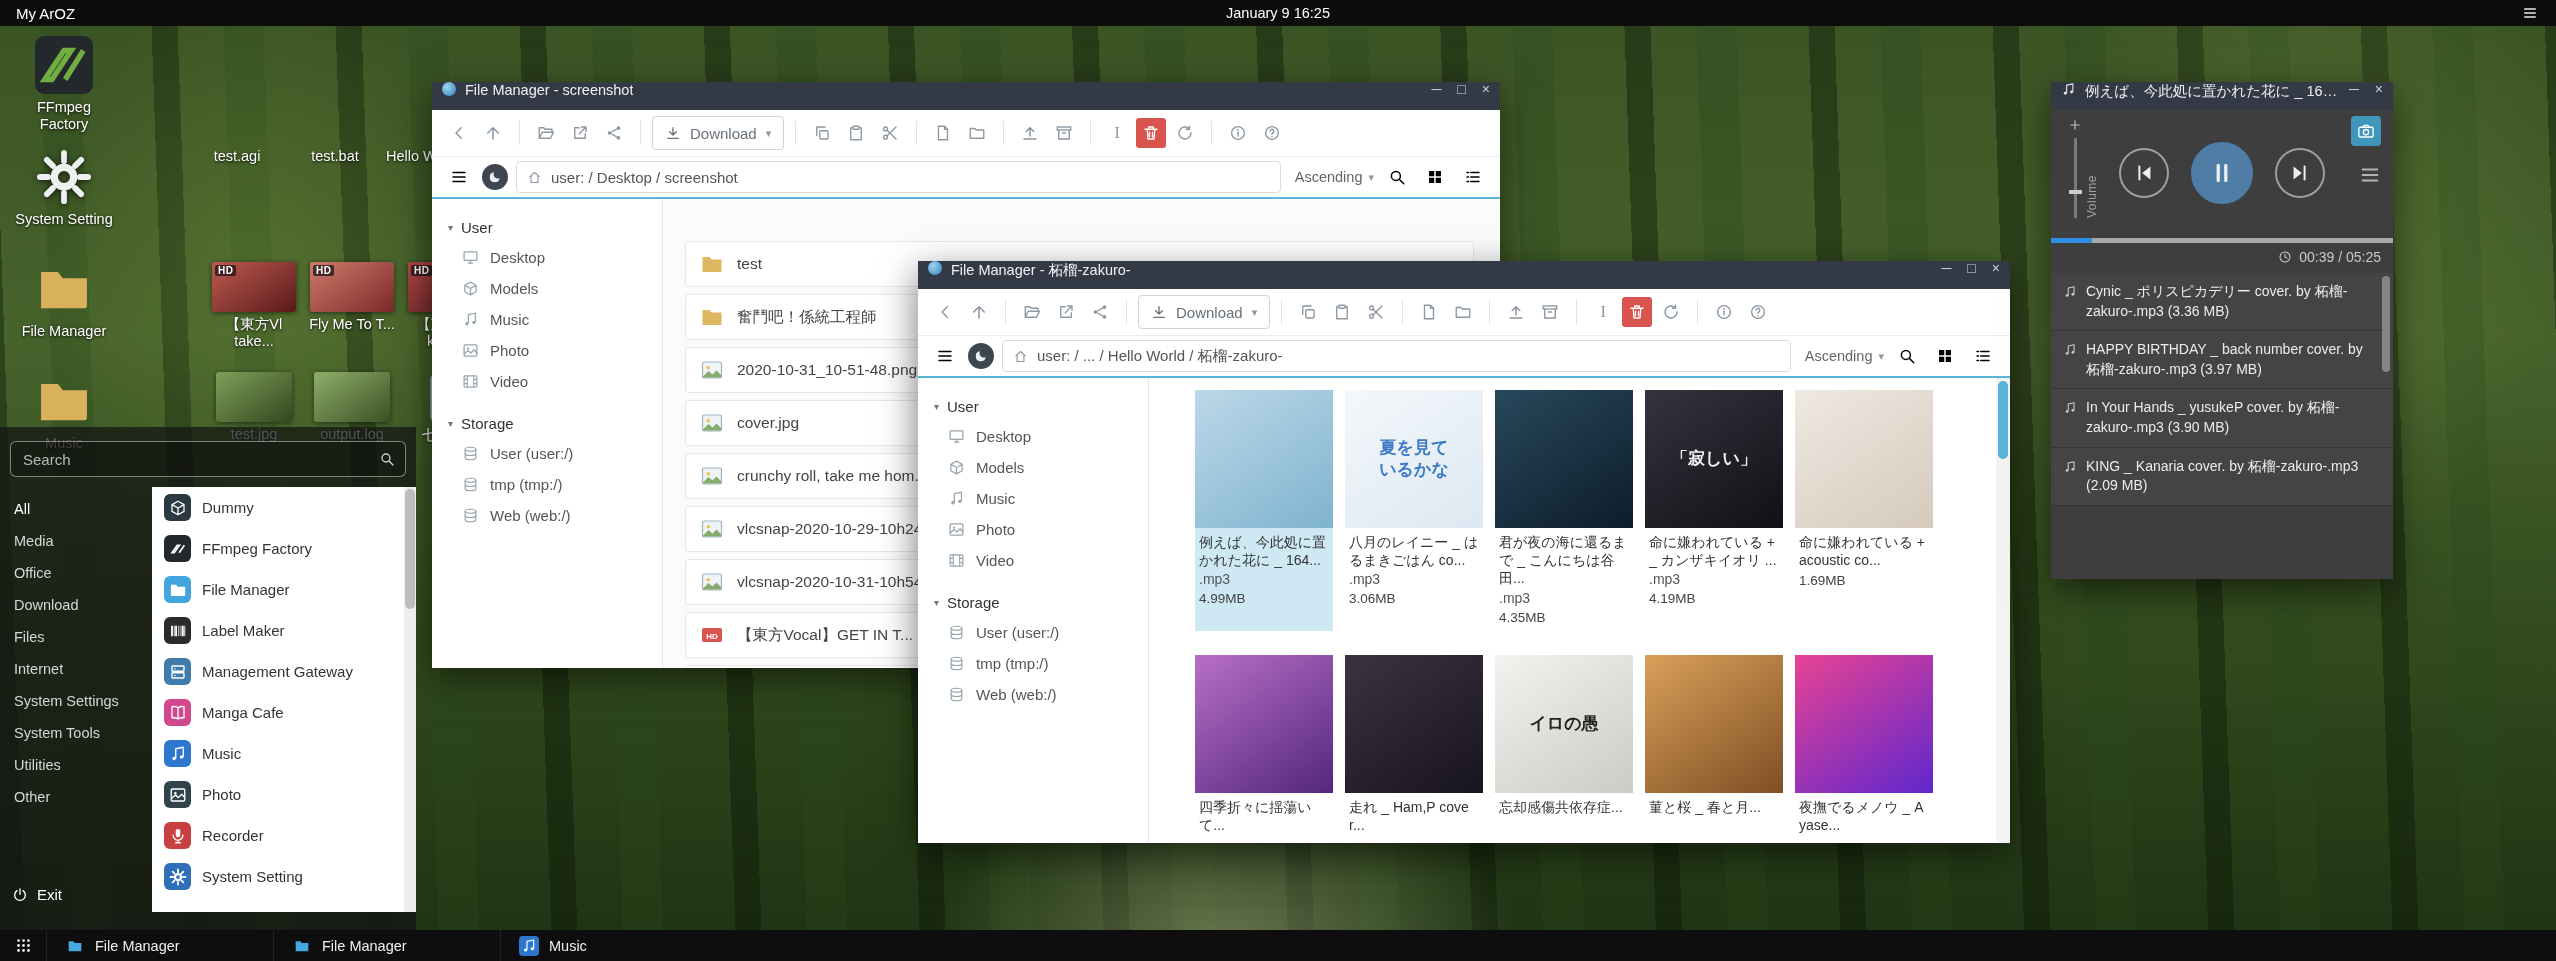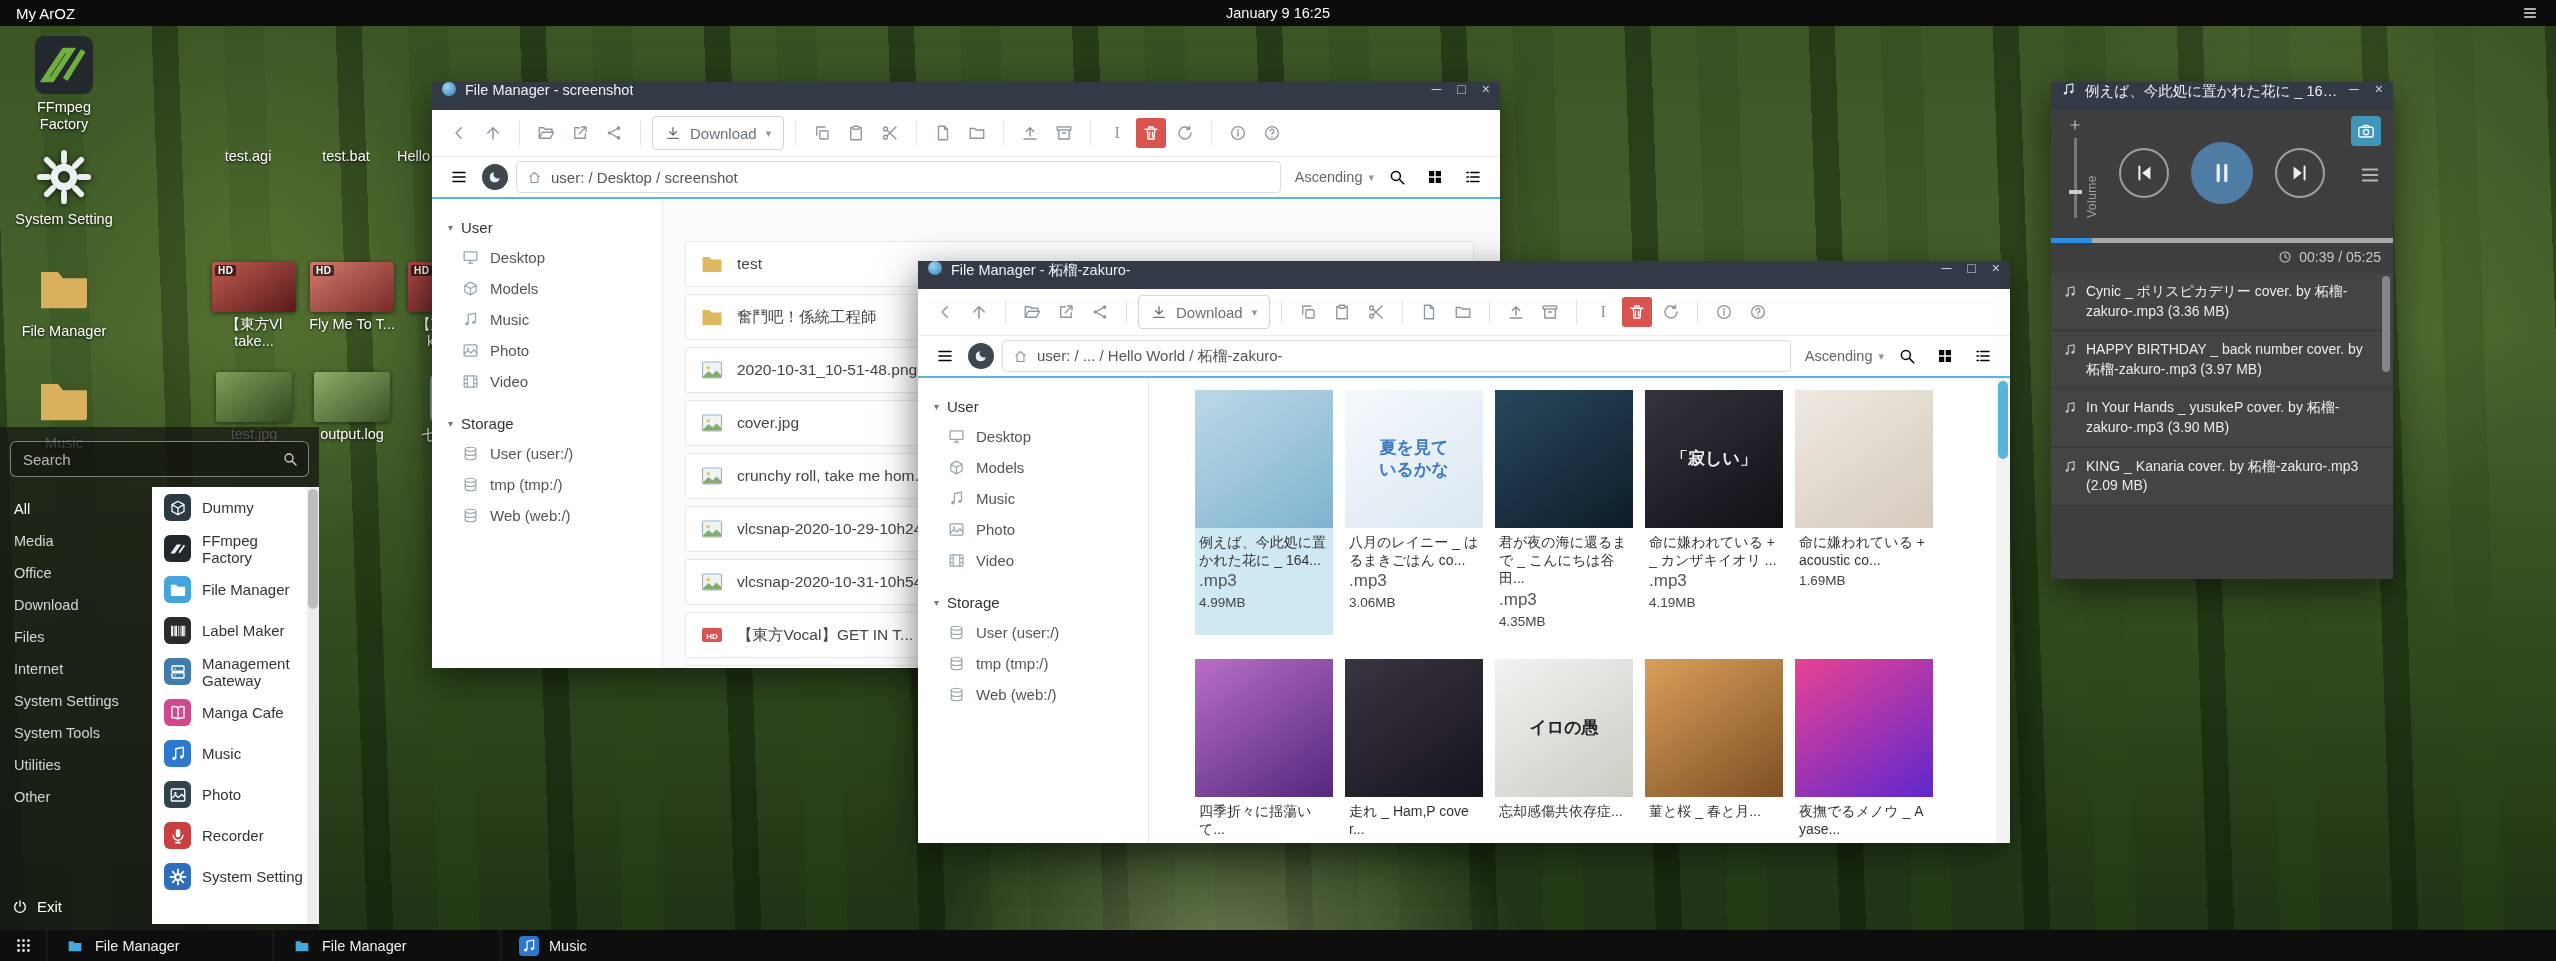--- a/index.html
+++ b/index.html
@@ -21,36 +21,36 @@
   .topbar .menu-btn{margin-left:auto;width:20px;height:16px;color:#e8e8e8;cursor:pointer;}
 
   
   .dt-col{position:absolute;left:8px;top:36px;width:112px;display:flex;flex-direction:column;}
   .dt-item{height:112px;display:flex;flex-direction:column;align-items:center;}
   .dt-ic{width:58px;height:58px;margin-bottom:5px;}
   .dt-ic[data-name="gear-icon"]{color:#ecf0f1;filter:drop-shadow(0 1px 3px rgba(0,0,0,.7));}
   .dt-label{color:#fff;font-size:14.5px;text-align:center;line-height:1.15;max-width:104px;
     text-shadow:0 1px 3px rgba(0,0,0,.95);}
   .dt-row{position:absolute;display:grid;grid-template-columns:repeat(4,98px);}
-  #dt-docs{left:199px;top:148px;}
+  #dt-docs{left:188px;top:148px;}
   #dt-videos{left:205px;top:262px;}
   #dt-media{left:205px;top:372px;}
   .dt-file{display:flex;flex-direction:column;align-items:center;width:98px;}
   .dt-file .fic{width:52px;height:52px;margin-bottom:3px;}
   .vthumb{width:84px;height:50px;border-radius:3px;position:relative;margin-bottom:4px;
     box-shadow:0 1px 5px rgba(0,0,0,.55);}
   .mthumb{width:76px;height:50px;border-radius:3px;position:relative;margin-bottom:4px;
     box-shadow:0 1px 5px rgba(0,0,0,.55);}
   .hd-badge{position:absolute;top:3px;left:3px;background:rgba(15,15,15,.7);color:#fff;
     font-size:10px;font-weight:bold;padding:0 3px;border-radius:2px;letter-spacing:.5px;}
   .clamp2{display:-webkit-box;-webkit-line-clamp:2;-webkit-box-orient:vertical;overflow:hidden;}
 
   
-  .startmenu{position:absolute;left:0;top:427px;width:319px;bottom:31px;z-index:20;
-    background:rgba(20,22,20,.74);padding:8px 0 0 0;}
+  .startmenu{position:absolute;left:0;top:427px;width:416px;bottom:31px;z-index:20;
+    background:rgba(20,22,20,.74);padding:8px 0 12px 0;}
   .sm-search{position:relative;margin:6px 10px 10px 10px;height:34px;border:1px solid rgba(255,255,255,.45);
     border-radius:6px;background:rgba(0,0,0,.25);display:flex;align-items:center;}
   .sm-search input{flex:1;background:transparent;border:0;outline:none;color:#e8e8e8;
     font-size:15px;padding:0 34px 0 12px;font-family:inherit;}
   .sm-search input::placeholder{color:#b9b9b9;}
   .sm-search .s-ic{position:absolute;right:10px;width:16px;height:16px;color:#cfcfcf;}
   .sm-body{display:flex;height:calc(100% - 58px);}
   .sm-cats{width:152px;position:relative;padding-top:6px;}
   .sm-cat{height:32px;display:flex;align-items:center;padding:0 14px;color:#d6d6d6;
     font-size:14.5px;cursor:pointer;}
@@ -124,21 +124,21 @@
   .tiles-wrap{flex:1;position:relative;overflow:hidden;background:#fff;}
   .tiles{display:flex;flex-wrap:wrap;gap:24px 12px;align-content:flex-start;
     padding:12px 30px 0 46px;}
   .tile{width:138px;cursor:pointer;padding-bottom:6px;}
   .tile.on{background:#cfe9f4;}
   .tile-art{width:138px;height:138px;background:#dfe5ea;display:flex;align-items:center;
     justify-content:center;overflow:hidden;}
   .art-text{font-weight:bold;font-size:17px;white-space:pre-line;text-align:center;line-height:1.3;}
   .tile-title{margin:5px 4px 0 4px;font-size:14px;color:#333;line-height:1.3;max-height:55px;
     overflow:hidden;word-break:break-all;}
-  .tile-ext{margin:2px 4px 0 4px;font-size:17px;color:#555;}
+  .tile-ext{margin:2px 4px 0 4px;font-size:14px;color:#555;}
   .tile-size{margin:4px 4px 0 4px;font-size:13.5px;color:#444;}
   .g-scroll{position:absolute;right:0;top:0;bottom:0;width:14px;background:#f3f3f3;}
   .g-thumb{position:absolute;right:2px;top:3px;width:10px;height:78px;background:#56b5d8;border-radius:5px;}
 
   
   #player{left:2051px;top:82px;width:342px;height:497px;z-index:5;background:#3e3e3e;}
   #player .titlebar .n-ic{width:15px;height:15px;color:#dfe5ea;flex-shrink:0;}
   .p-top{position:relative;height:128px;color:#e6e6e6;}
   .vol{position:absolute;left:14px;top:4px;width:34px;height:118px;cursor:pointer;}
   .vol .plus{position:absolute;left:3px;top:4px;width:14px;height:14px;color:#c2c2c2;}

